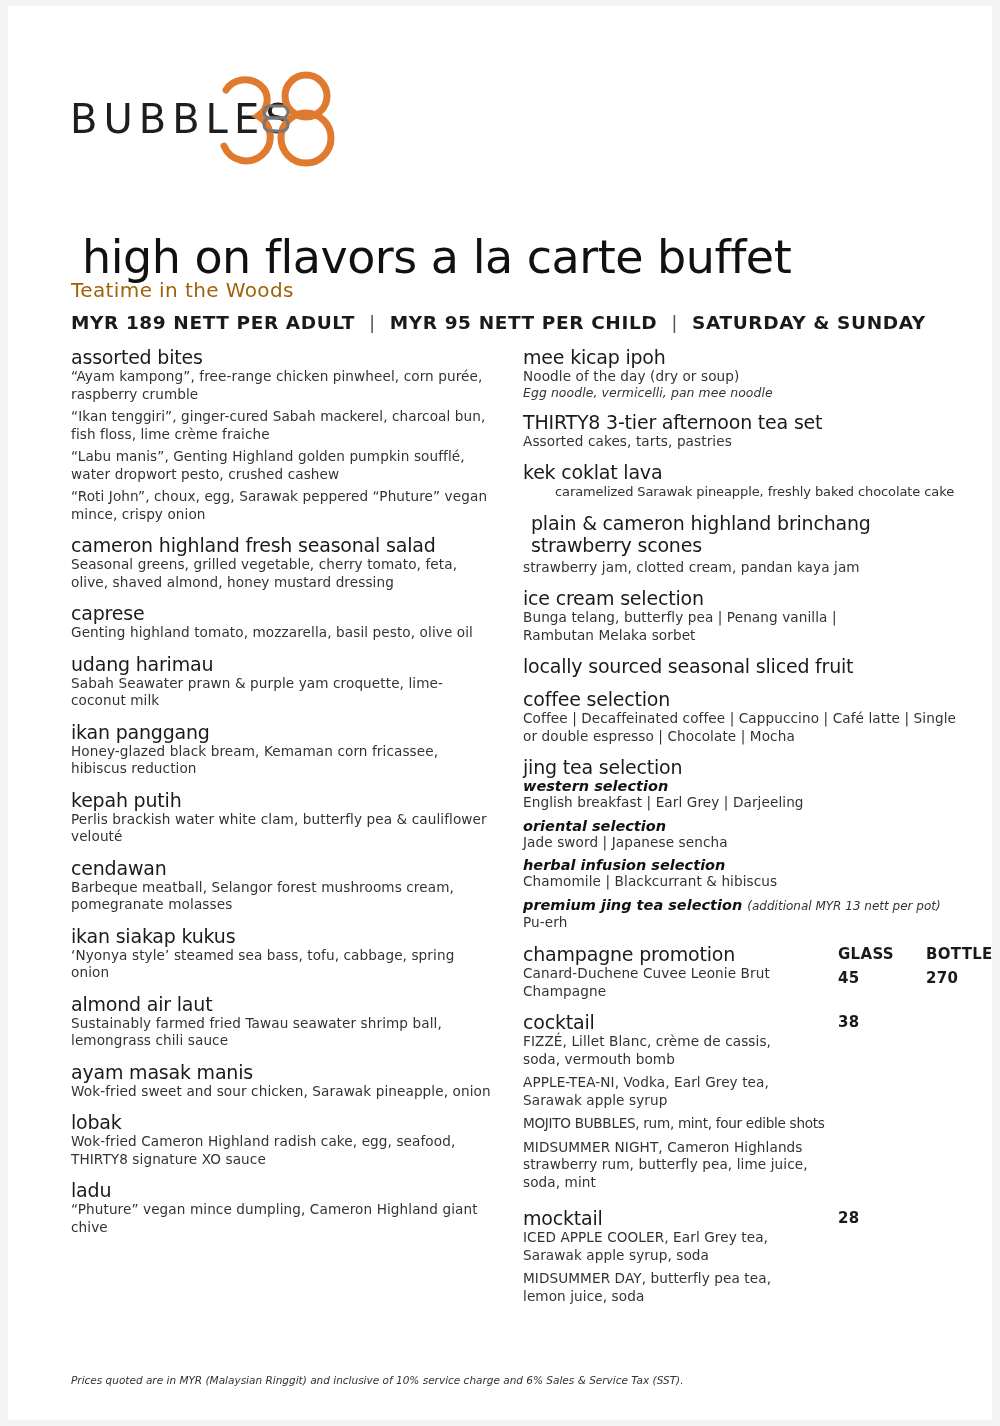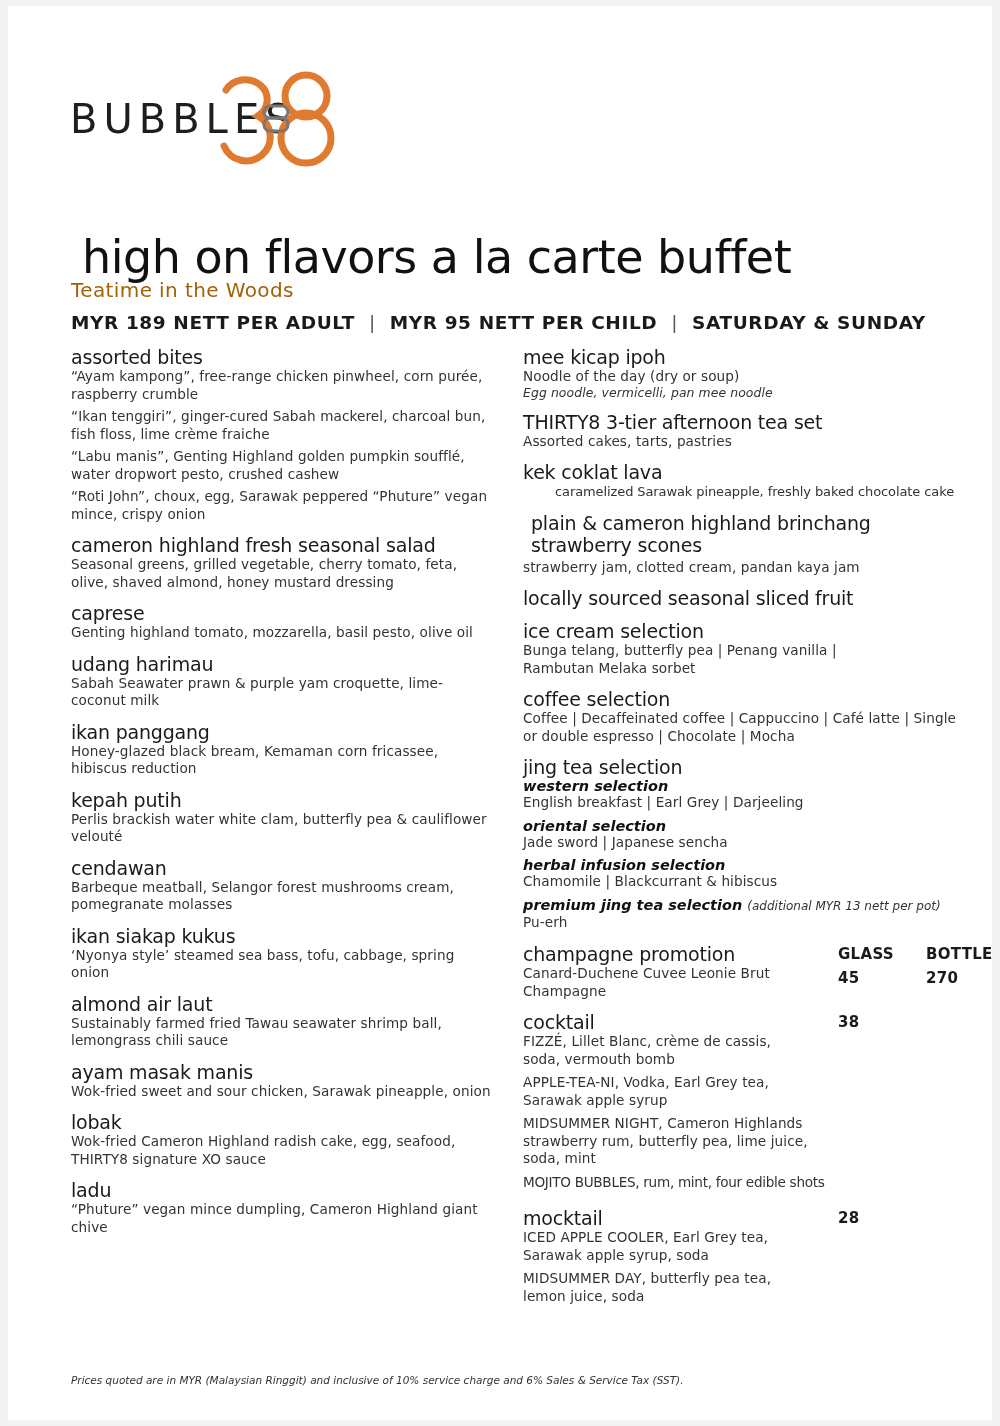--- a/index.html
+++ b/index.html
@@ -173,25 +173,25 @@
     </div>
     <div class="item">
       <div class="item-name">kek coklat lava</div>
       <div class="item-desc" style="font-size:13px;letter-spacing:-0.1px;margin-left:32px;">caramelized Sarawak pineapple, freshly baked chocolate cake</div>
     </div>
     <div class="item">
       <div class="item-name" style="line-height:22px;width:380px;margin-left:8px;">plain &amp; cameron highland brinchang strawberry scones</div>
       <div class="item-desc" style="margin-top:3px;">strawberry jam, clotted cream, pandan kaya jam</div>
     </div>
     <div class="item">
-      <div class="item-name">locally sourced seasonal sliced fruit</div>
-    </div>
-    <div class="item">
       <div class="item-name">ice cream selection</div>
       <div class="item-desc" style="width:380px;">Bunga telang, butterfly pea | Penang vanilla | Rambutan Melaka sorbet</div>
+    </div>
+    <div class="item">
+      <div class="item-name">locally sourced seasonal sliced fruit</div>
     </div>
     <div class="item">
       <div class="item-name">coffee selection</div>
       <div class="item-desc" style="width:440px;">Coffee | Decaffeinated coffee | Cappuccino | Café latte | Single or double espresso | Chocolate | Mocha</div>
     </div>
 
     <div class="item">
       <div class="item-name">jing tea selection</div>
       <div class="tea-group">
         <div class="tea-head">western selection</div>
@@ -218,22 +218,22 @@
       <div class="item-desc" style="width:260px;">Canard-Duchene Cuvee Leonie Brut Champagne</div>
       <div class="price-col glass" style="top:26px;">45</div>
       <div class="price-col bottle" style="top:26px;">270</div>
     </div>
 
     <div class="item drink-row">
       <div class="item-name">cocktail</div>
       <div class="price-col glass">38</div>
       <div class="item-desc drink-entry first" style="width:280px;">FIZZÉ, Lillet Blanc, crème de cassis, soda, vermouth bomb</div>
       <div class="item-desc drink-entry" style="width:285px;">APPLE-TEA-NI, Vodka, Earl Grey tea, Sarawak apple syrup</div>
+      <div class="item-desc drink-entry" style="letter-spacing:-0.3px;">MOJITO BUBBLES, rum, mint, four edible shots</div>
       <div class="item-desc drink-entry" style="width:295px;">MIDSUMMER NIGHT, Cameron Highlands strawberry rum, butterfly pea, lime juice, soda, mint</div>
-      <div class="item-desc drink-entry" style="letter-spacing:-0.3px;">MOJITO BUBBLES, rum, mint, four edible shots</div>
     </div>
 
     <div class="item drink-row" style="margin-top:16px;">
       <div class="item-name">mocktail</div>
       <div class="price-col glass">28</div>
       <div class="item-desc drink-entry first" style="width:270px;">ICED APPLE COOLER, Earl Grey tea, Sarawak apple syrup, soda</div>
       <div class="item-desc drink-entry" style="width:280px;">MIDSUMMER DAY, butterfly pea tea, lemon juice, soda</div>
     </div>
   </div>
 

